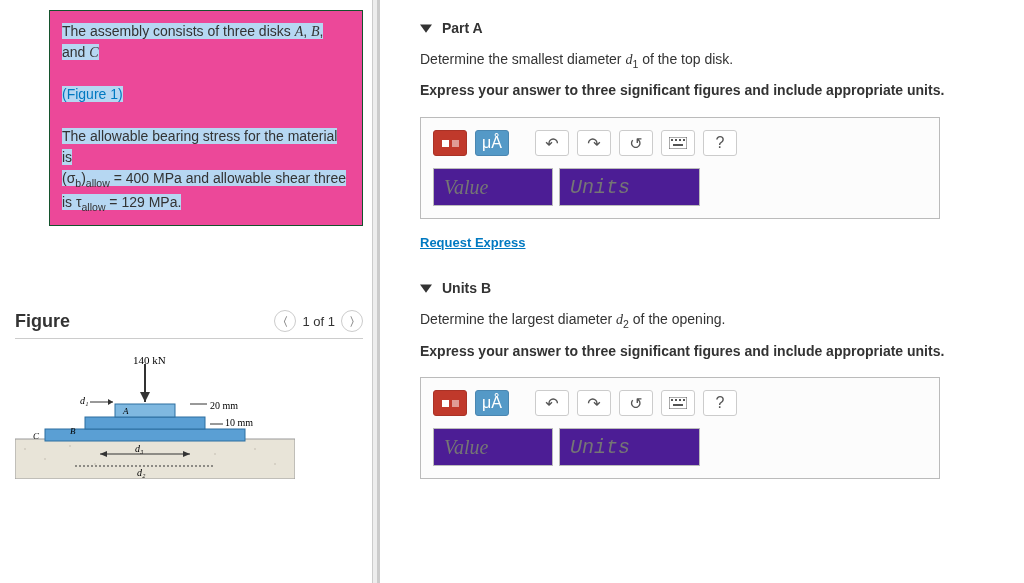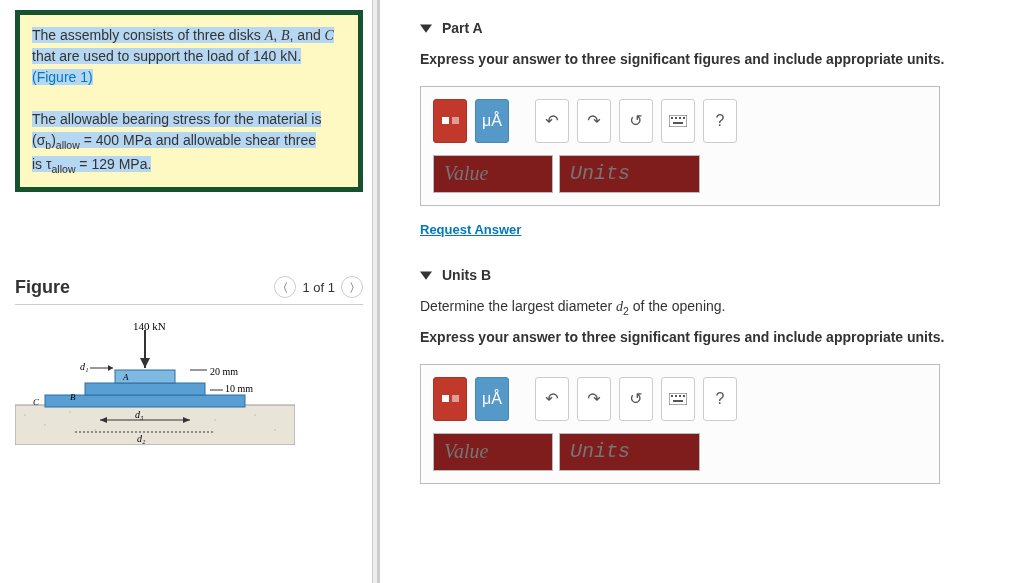--- a/index.html
+++ b/index.html
@@ -1,58 +1,58 @@
 <!DOCTYPE html>
 <html><head>
 <meta charset="utf-8">
 <style>
   * { box-sizing: border-box; margin: 0; padding: 0; }
   body { font-family: Arial, Helvetica, sans-serif; font-size: 13px; color: #333; background: #fff; width: 1024px; height: 583px; overflow: hidden; }
   .container { display: flex; height: 100%; }
   .left-panel { width: 380px; padding: 10px 15px; border-right: 2px solid #ccc; position: relative; }
   .divider { position:absolute; right:0; top:0; bottom:0; width:6px; background:#eee; border-left:1px solid #ccc; border-right:1px solid #ccc;}
   .right-panel { flex: 1; padding: 20px 30px 22px 40px; }
-  .problem-box { background: #fef9c3; border: 5px solid #14532d; padding: 10px 12px; font-size: 14px; line-height: 1.5; color: #333; }
+  .problem-box { background: #ec4899; border: 1px solid #14532d; padding: 10px 12px; font-size: 14px; line-height: 1.5; color: #333; margin-left: 34px; }
   .problem-box .hl { background: #b6d7f2; }
   .problem-box .link { color: #0079c1; }
   .math-i { font-style: italic; font-family: 'Times New Roman', serif; }
   .figure-section { margin-top: 84px; }
   .figure-header { display:flex; justify-content:space-between; align-items:center; border-bottom:1px solid #ccc; padding-bottom:6px; }
   .figure-title { font-size: 18px; font-weight: bold; }
   .pager { display:flex; align-items:center; gap:6px; font-size:13px; }
   .pager-btn { width:22px; height:22px; border:1px solid #ccc; border-radius:50%; background:#fff; display:flex; align-items:center; justify-content:center; cursor:pointer; color:#888; font-size:12px;}
   .figure-img { margin-top:15px; width:280px; height:120px; position:relative; font-family:'Times New Roman', serif;}
   .part-header { display:flex; align-items:center; gap:10px; font-weight:bold; font-size:14px; margin-bottom:14px; cursor:pointer;}
   .part-header svg { width:12px; height:12px; }
   .part-body { margin-left: 0; margin-bottom: 30px; }
   .prompt { font-size:14px; margin-bottom:10px; line-height:1.4;}
   .prompt-bold { font-weight:bold; font-size:14px; margin-bottom:16px; line-height:1.4;}
   .answer-box { border:1px solid #bbb; padding:12px; width:520px; background:#fcfcfc; }
   .toolbar { display:flex; align-items:center; gap:8px; margin-bottom:12px; }
-  .tool-btn { height:44px; min-width:34px; padding:0 6px; border:1px solid #ccc; border-radius:3px; background:#fff; display:flex; align-items:center; justify-content:center; cursor:pointer; color:#555; font-size:16px;}
+  .tool-btn { height:26px; min-width:34px; padding:0 6px; border:1px solid #ccc; border-radius:3px; background:#fff; display:flex; align-items:center; justify-content:center; cursor:pointer; color:#555; font-size:16px;}
   .tool-btn.red { background:#c0392b; color:#fff; border-color:#a93226; font-size:12px; font-weight:bold; display:flex; gap:1px;}
   .tool-btn.red .sq{width:7px;height:7px;background:#fff;margin:1px;}
   .tool-btn.blue { background:#5499c7; color:#fff; border-color:#4a86b0;}
   .input-row { display:flex; gap:6px; }
-  .ans-input { height:38px; border:1px solid #bbb; font-family:'Times New Roman', serif; font-size:20px; font-style:italic; color:#999; padding:0 10px; background:#7f1d1d;}
+  .ans-input { height:38px; border:1px solid #bbb; font-family:'Times New Roman', serif; font-size:20px; font-style:italic; color:#999; padding:0 10px; background:#4c1d95;}
   .ans-input.value{width:120px;}
   .ans-input.units{width:141px;font-family:Liberation Mono, monospace;}
   .submit-row { margin-top:16px; display:flex; align-items:center; gap:18px;}
   .submit-btn { background:#0079c1; color:#fff; border:none; padding:8px 18px; font-size:14px; cursor:pointer;}
   .request-link { color:#0079c1; text-decoration:underline; font-weight:bold; font-size:13px; cursor:pointer;}
   sub{font-size:0.75em;}
 </style>
 </head>
 <body>
 
 <div class="container">
   <div class="left-panel">
     <div class="problem-box">
       <span class="hl"><span>The assembly consists of three disks </span><span class="math-i">A</span>, <span class="math-i">B</span><span>, and </span><span class="math-i">C</span></span><br>
-      <span class="hl">that are used to support the load of 140 kN.</span><br>
+      <br>
       <span class="hl link">(Figure 1)</span><br><br>
       <span class="hl">The allowable bearing stress for the material is</span><br>
       <span class="hl"><span>(σ</span><sub>b</sub><span>)</span><sub>allow</sub><span> = 400 MPa</span></span><span class="hl"> and allowable shear three</span><br>
       <span class="hl"><span>is τ</span><sub>allow</sub><span> = 129 MPa.</span></span>
     </div>
 
     <div class="figure-section">
       <div class="figure-header">
         <div class="figure-title">Figure</div>
         <div class="pager">
@@ -103,20 +103,23 @@
 
   <div class="right-panel">
 
     <div class="part-header">
       <svg viewBox="0 0 10 10">
           <polygon points="0,2 10,2 5,9" fill="#333"></polygon>
         </svg>
       <span>Part A</span>
     </div>
     <div class="part-body">
+      <div class="prompt">
+        <span>Determine the smallest diameter </span><span class="math-i">d</span><sub>1</sub><span> of the top disk.</span>
+      </div>
       <div class="prompt-bold">Express your answer to three significant figures and include appropriate units.</div>
       <div class="answer-box">
         <div class="toolbar">
           <div class="tool-btn red">
               <span class="sq"></span>
               <span class="sq" style="opacity:.5"></span>
             </div>
           <div class="tool-btn blue">μÅ</div>
           <div style="flex:0 0 10px"></div>
           <div class="tool-btn">↶</div>
@@ -133,21 +136,21 @@
               </svg>
             </div>
           <div class="tool-btn">?</div>
         </div>
         <div class="input-row">
           <input class="ans-input value" placeholder="Value" style="">
           <input class="ans-input units" placeholder="Units" style="">
         </div>
       </div>
       <div class="submit-row">
-        <span class="request-link">Request Answer</span>
+        <span class="request-link">Request Express</span>
       </div>
     </div>
 
     <div class="part-header">
       <svg viewBox="0 0 10 10">
           <polygon points="0,2 10,2 5,9" fill="#333"></polygon>
         </svg>
       <span>Units B</span>
     </div>
     <div class="part-body">

